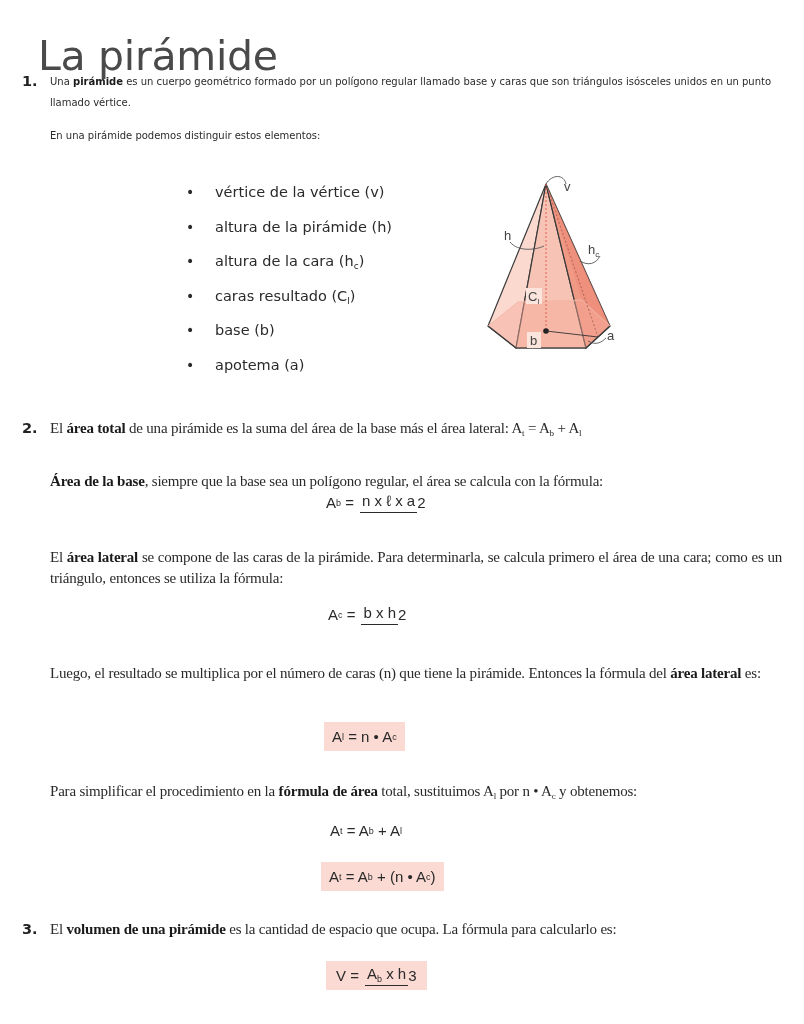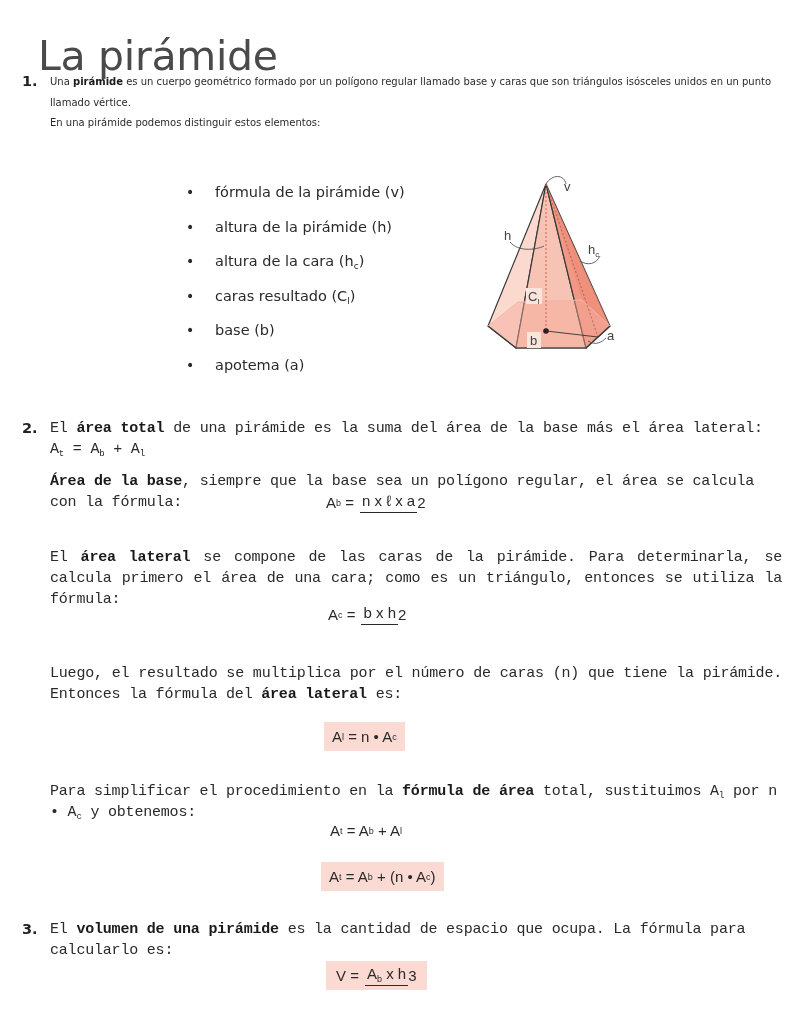--- a/index.html
+++ b/index.html
@@ -14,21 +14,21 @@
     margin: 16px;
   }
   .num {
     position: absolute; left: 22px; font-weight: bold; font-size: 14.5px; color: #222;
   }
   .para {
     position: absolute; left: 50px; width: 732px; font-size: 10px; line-height: 21px;
     color: #2a2a2a;
   }
   .para b { font-weight: bold; color: #1a1a1a; }
-  .narrow { font-family: Liberation Mono, monospace; font-size: 15px; letter-spacing: -0.2px; }
+  .narrow { font-family: Liberation Serif, serif; font-size: 15px; letter-spacing: -0.2px; }
   .justify { text-align: justify; }
   sub { font-size: 9px; vertical-align: -3px; line-height: 0; }
   .bullets {
     position: absolute; left: 186px; top: 180px; margin: 0; padding: 0; list-style: none;
   }
   .bullets li {
     position: relative; height: 34.5px; font-size: 14.5px; color: #2a2a2a; padding-left: 29px;
     line-height: 24px;
   }
   .bullets li .dot {
@@ -44,24 +44,24 @@
   .frac .d { line-height: 20px; padding-top: 1px; }
   .hl { background: #fadad2; padding: 6px 8px; }
 </style>
 </head>
 <body>
 
 <h1 class="title">La pirámide</h1>
 
 <span class="num" style="top:73px;">1.</span>
 <div class="para" style="top:71px;"><span>Una </span><b>pirámide</b><span> es un cuerpo geométrico formado por un polígono regular llamado base y caras que son triángulos isósceles unidos en un punto llamado vértice.</span></div>
-<div class="para" style="top:112px;">En una pirámide podemos distinguir estos elementos:</div>
+<div class="para" style="top:125px;">En una pirámide podemos distinguir estos elementos:</div>
 
 <ul class="bullets" id="elist">
-    <li><span class="dot">•</span><span>fórmula de la pirámide (v)</span><sub></sub><span></span></li>
+    <li><span class="dot">•</span><span>vértice de la vértice (v)</span><sub></sub><span></span></li>
     <li><span class="dot">•</span><span>altura de la pirámide (h)</span><sub></sub><span></span></li>
     <li><span class="dot">•</span><span>altura de la cara (h</span><sub>c</sub><span>)</span></li>
     <li><span class="dot">•</span><span>caras resultado (C</span><sub>l</sub><span>)</span></li>
     <li><span class="dot">•</span><span>base (b)</span><sub></sub><span></span></li>
     <li><span class="dot">•</span><span>apotema (a)</span><sub></sub><span></span></li>
   </ul>
 
 <svg class="pyr" width="160" height="185" viewBox="0 0 160 185">
 
   <polygon points="68,8 10,150 38,172" fill="#fbd9cf" stroke="#3a3a3a" stroke-width="1.2"></polygon>

